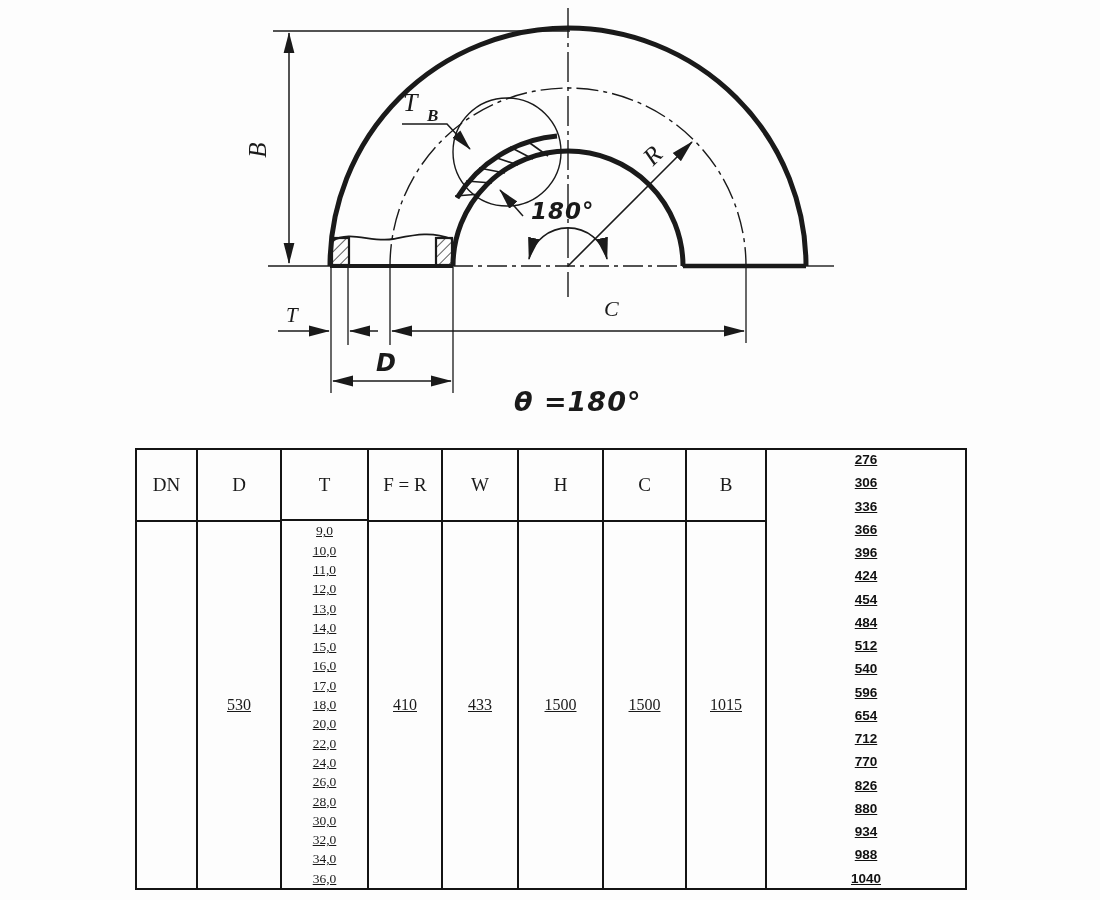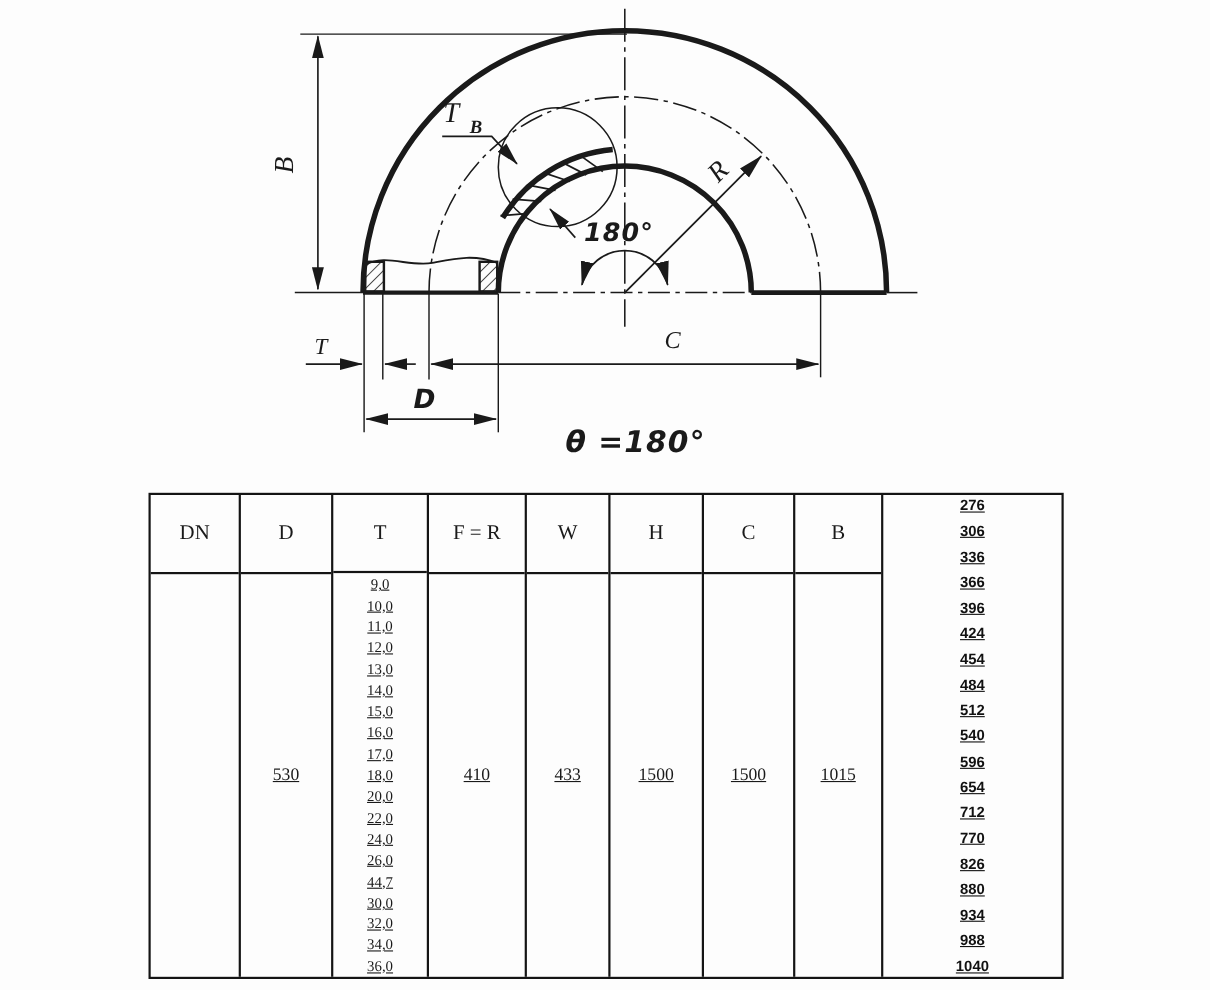--- a/index.html
+++ b/index.html
@@ -121,21 +121,21 @@
     <text class="lbl-it" x="604" y="316" font-size="22" stroke="none">C</text>
 
     <line x1="333" y1="381" x2="451" y2="381" stroke-width="1.5" marker-start="url(#arr)" marker-end="url(#arr)"></line>
     <text class="lbl-stencil" x="376" y="371" font-size="24" stroke="none">D</text>
 
     <text class="lbl-stencil" x="514" y="411" font-size="27" letter-spacing="1" stroke="none">θ =180°</text>
   </svg>
 
   <div class="dim-table">
 
-    <div class="col" style="width:82px">
+    <div class="col" style="width:61px">
       <div class="th">DN</div>
     </div>
 
     <div class="col" style="width:84px">
       <div class="th">D</div>
       <div class="td">530</div>
     </div>
 
     <div class="col" style="width:87px">
       <div class="th">T</div>
@@ -147,29 +147,29 @@
           <div>13,0</div>
           <div>14,0</div>
           <div>15,0</div>
           <div>16,0</div>
           <div>17,0</div>
           <div>18,0</div>
           <div>20,0</div>
           <div>22,0</div>
           <div>24,0</div>
           <div>26,0</div>
-          <div>44,7</div>
+          <div>28,0</div>
           <div>30,0</div>
           <div>32,0</div>
           <div>34,0</div>
           <div>36,0</div>
         </div>
     </div>
 
-    <div class="col" style="width:89px">
+    <div class="col" style="width:74px">
       <div class="th">F = R</div>
       <div class="td">410</div>
     </div>
 
     <div class="col" style="width:76px">
       <div class="th">W</div>
       <div class="td">433</div>
     </div>
 
     <div class="col" style="width:85px">

